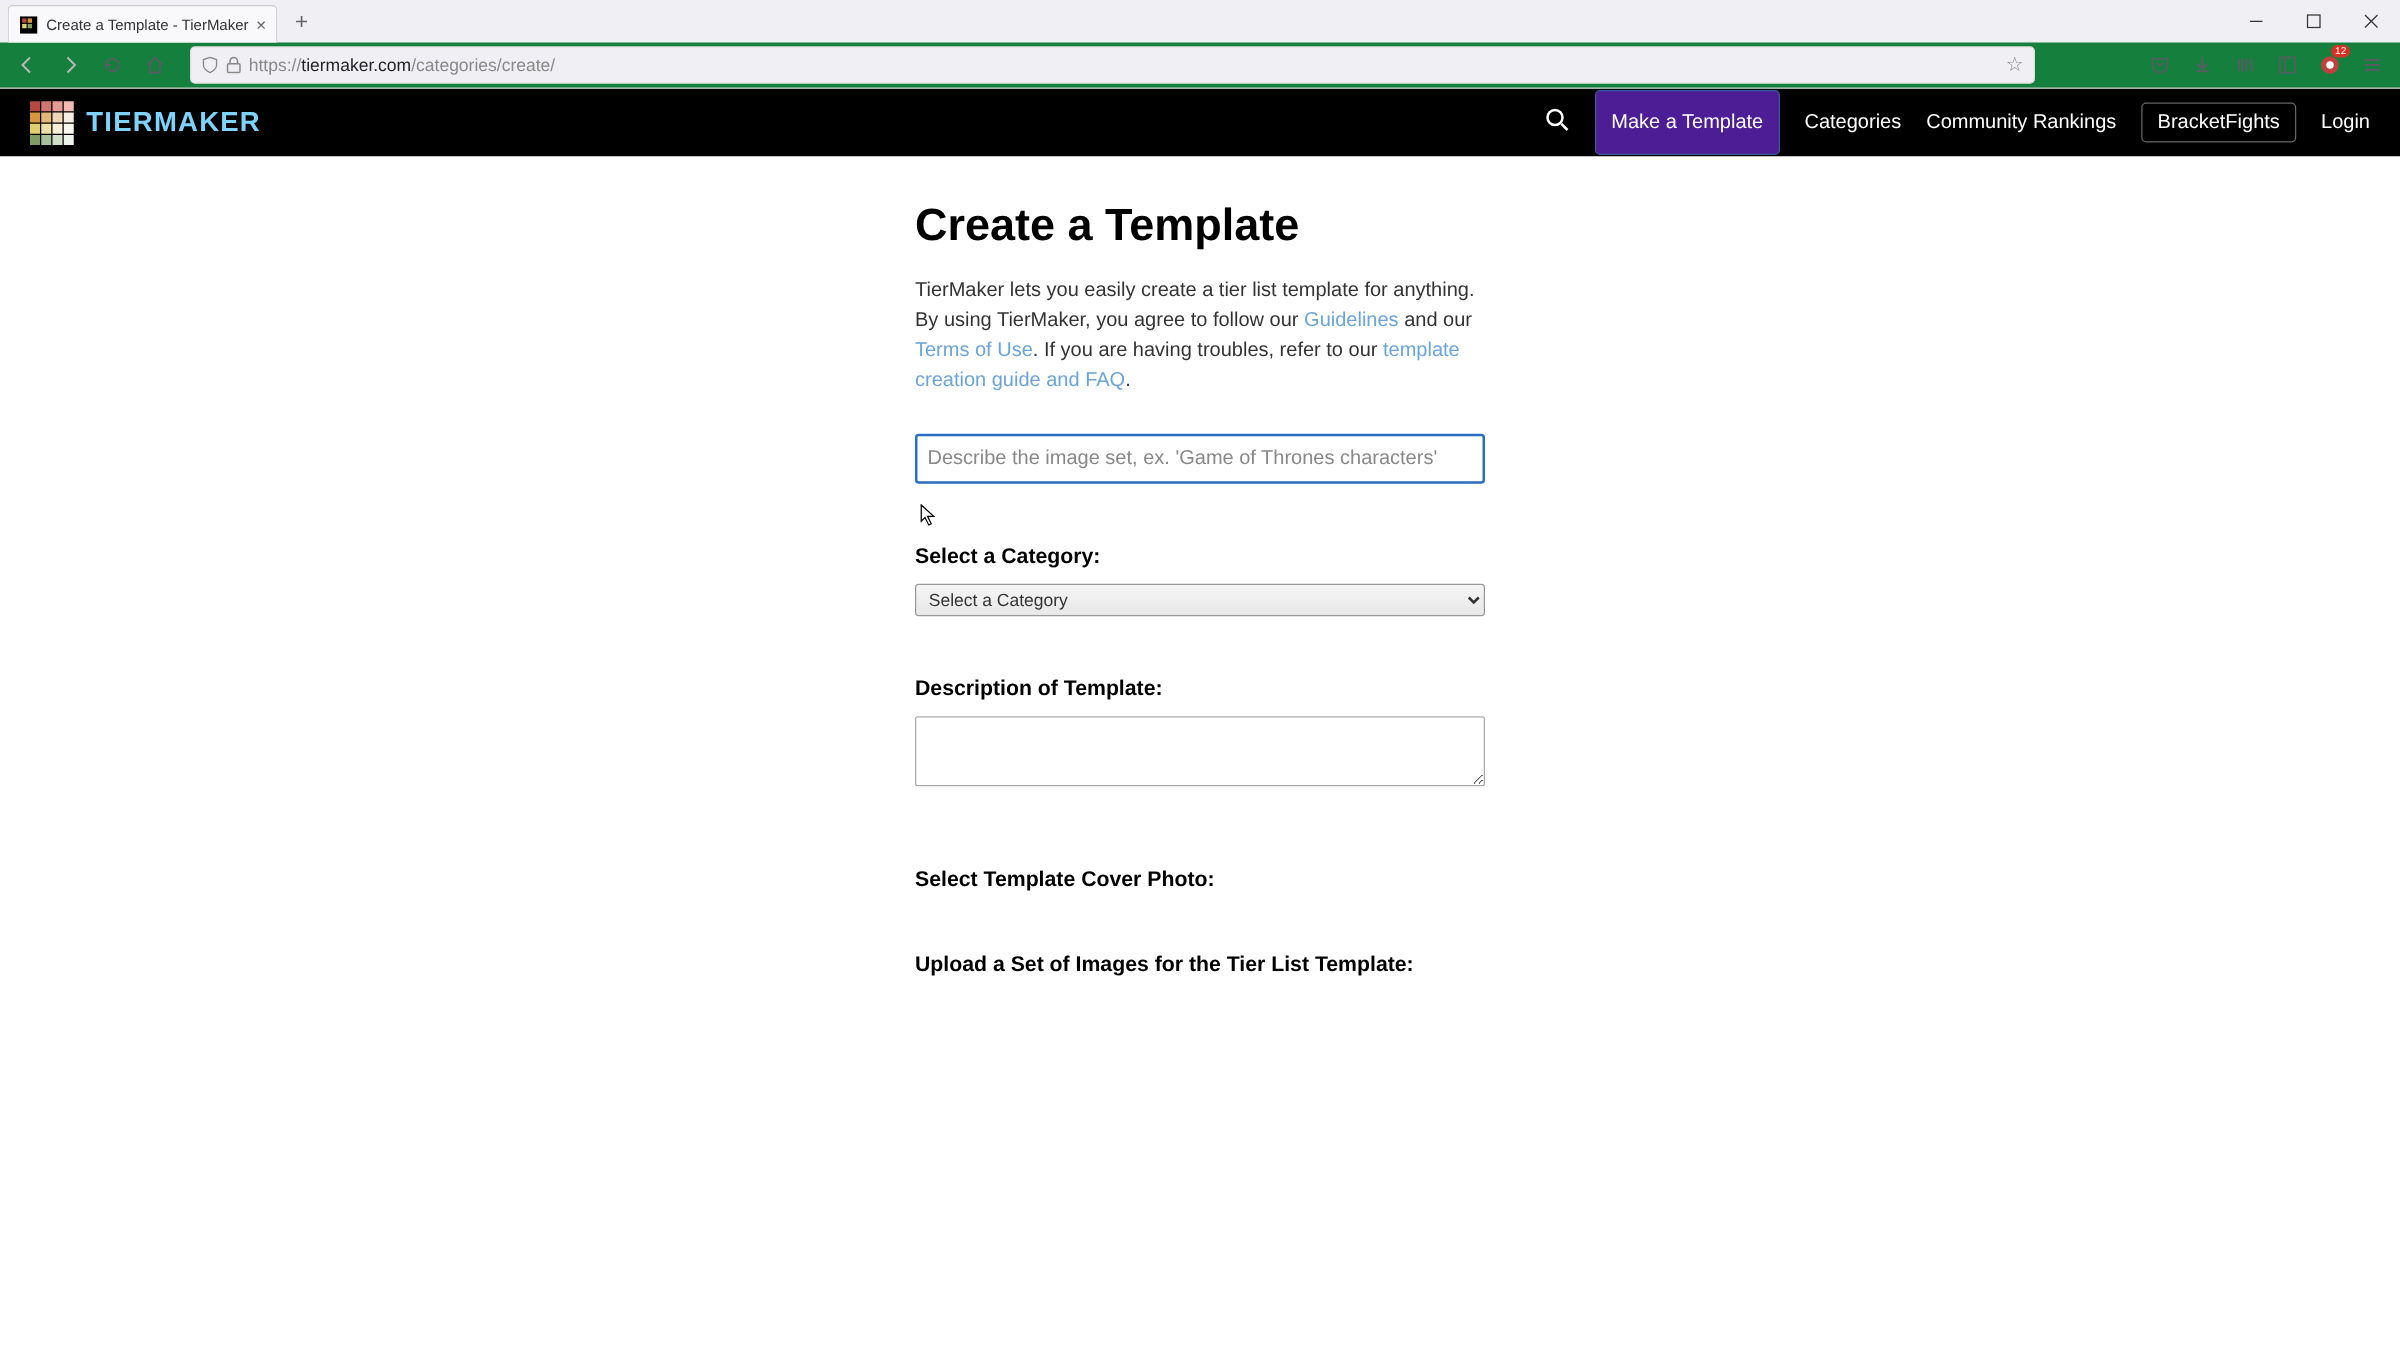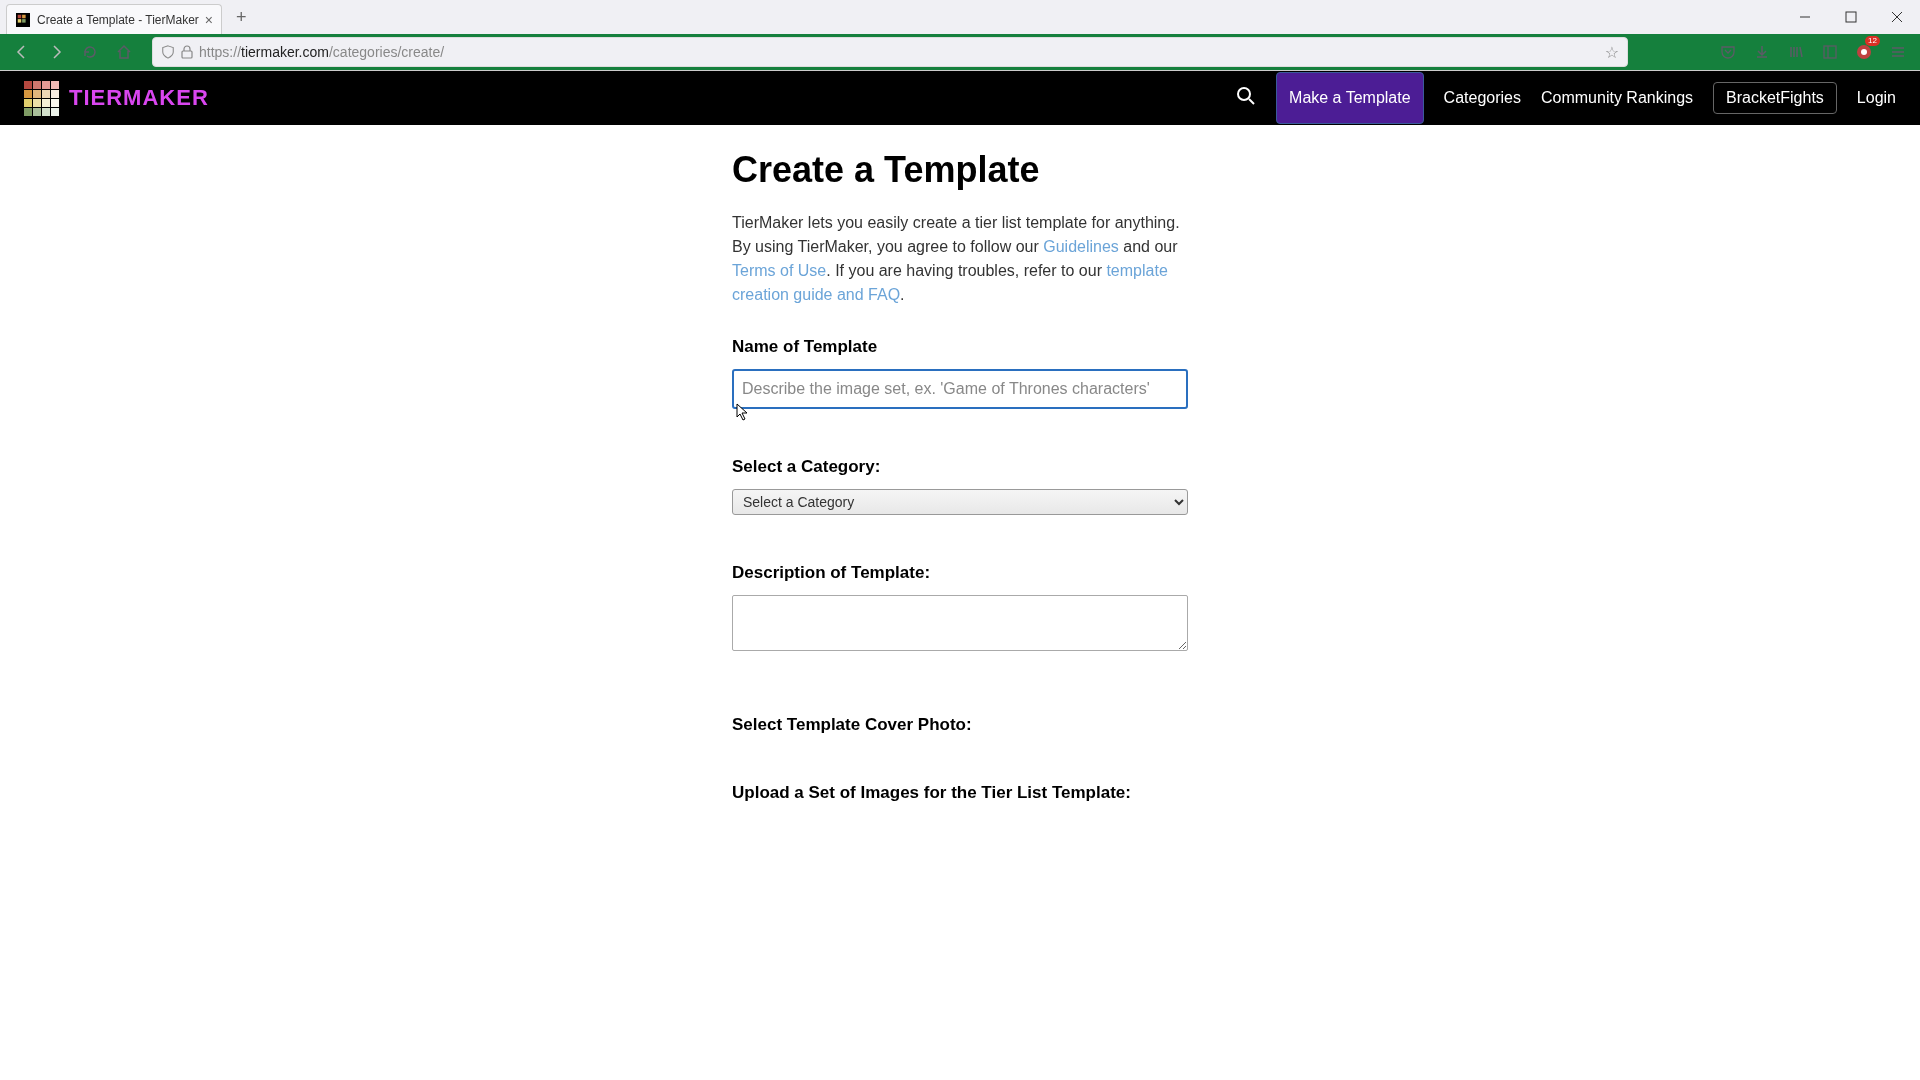--- a/index.html
+++ b/index.html
@@ -29,28 +29,28 @@
 .right-icons { display: flex; gap: 6px; margin-left: auto; }
 .ext-badge { position: relative; }
 .ext-badge .badge { position: absolute; top: -2px; right: -2px; background: #d93025; color: #fff; font-size: 8px; border-radius: 6px; padding: 0 3px; line-height: 10px; }
 
 
 .viewport { height: calc(1080px - 70px); overflow-y: scroll; position: relative; }
 .site-header { background: #000; height: 54px; display: flex; align-items: center; padding: 0 24px; }
 .logo { display: flex; align-items: center; cursor: pointer; }
 .logo-grid { display: grid; grid-template-columns: repeat(4, 8px); grid-template-rows: repeat(4, 8px); gap: 1px; margin-right: 10px; }
 .lg-cell { width: 8px; height: 8px; }
-.logo-text { color: #d946ef; font-weight: 800; font-size: 22px; letter-spacing: 1px; font-family: Arial, sans-serif; }
+.logo-text { color: #7dd3fc; font-weight: 800; font-size: 22px; letter-spacing: 1px; font-family: Arial, sans-serif; }
 .nav { margin-left: auto; display: flex; align-items: center; gap: 20px; }
 .nav-search { color: #fff; cursor: pointer; font-size: 18px; }
 .nav-link { color: #fff; text-decoration: none; font-size: 16px; cursor: pointer; }
 .nav-btn { background: #4c1d95; color: #fff; padding: 16px 12px; border-radius: 4px; border: 1px solid #3a5a9a; font-size: 16px; cursor: pointer; }
 .nav-outline { border: 1px solid #666; color: #fff; padding: 6px 12px; border-radius: 4px; font-size: 16px; cursor: pointer; }
 
-.content { max-width: 456px; margin: 0 auto; padding: 24px 0 100px 0; }
+.content { max-width: 456px; margin: 0 auto; padding: 34px 0 100px 0; }
 .page-title { font-size: 36px; font-weight: 700; color: #000; margin-bottom: 20px; }
 .intro { font-size: 16px; color: #333; line-height: 1.5; margin-bottom: 30px; }
 .intro a { color: #6ba4d8; text-decoration: none; }
 
 .field-label { font-size: 17px; font-weight: 700; color: #000; margin-bottom: 12px; margin-top: 28px; }
 .text-input { width: 100%; height: 40px; border: 2px solid #2a6fbf; border-radius: 3px; padding: 0 8px; font-size: 16px; color: #333; outline: none; }
 .text-input::placeholder { color: #888; }
 .select-input { width: 100%; height: 26px; border: 1px solid #999; border-radius: 3px; background: linear-gradient(#f5f5f5, #e8e8e8); font-size: 14px; padding: 0 6px; color: #333; }
 .textarea-input { width: 100%; height: 56px; border: 1px solid #aaa; border-radius: 2px; padding: 6px; font-size: 15px; resize: both; }
 .file-row { border: 1px solid #aaa; border-radius: 2px; padding: 8px; display: flex; align-items: center; gap: 8px; }
@@ -217,21 +217,20 @@
       <span class="nav-link">Login</span>
     </nav>
   </div>
 
   <div class="content">
     <h1 class="page-title">Create a Template</h1>
     <p class="intro">
       <span>TierMaker lets you easily create a tier list template for anything. By using TierMaker, you agree to follow our </span><a>Guidelines</a><span> and our </span><a>Terms of Use</a><span>. If you are having troubles, refer to our </span><a>template creation guide and FAQ</a><span>.</span>
     </p>
 
-    <div class="field-label">Name of Template</div>
     <input class="text-input" type="text" placeholder="Describe the image set, ex. 'Game of Thrones characters'" style="">
 
     <div class="field-label" style="margin-top:48px">Select a Category:</div>
     <select class="select-input">
       <option>Select a Category</option>
     </select>
 
     <div class="field-label" style="margin-top:48px">Description of Template:</div>
     <textarea class="textarea-input" style=""></textarea>
 

